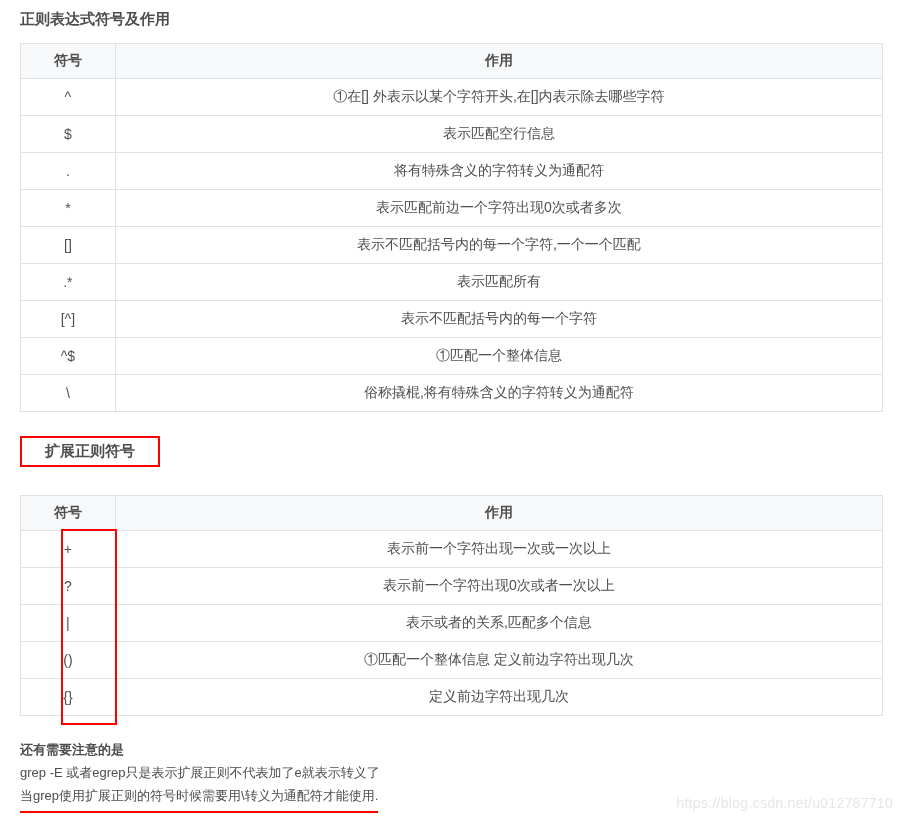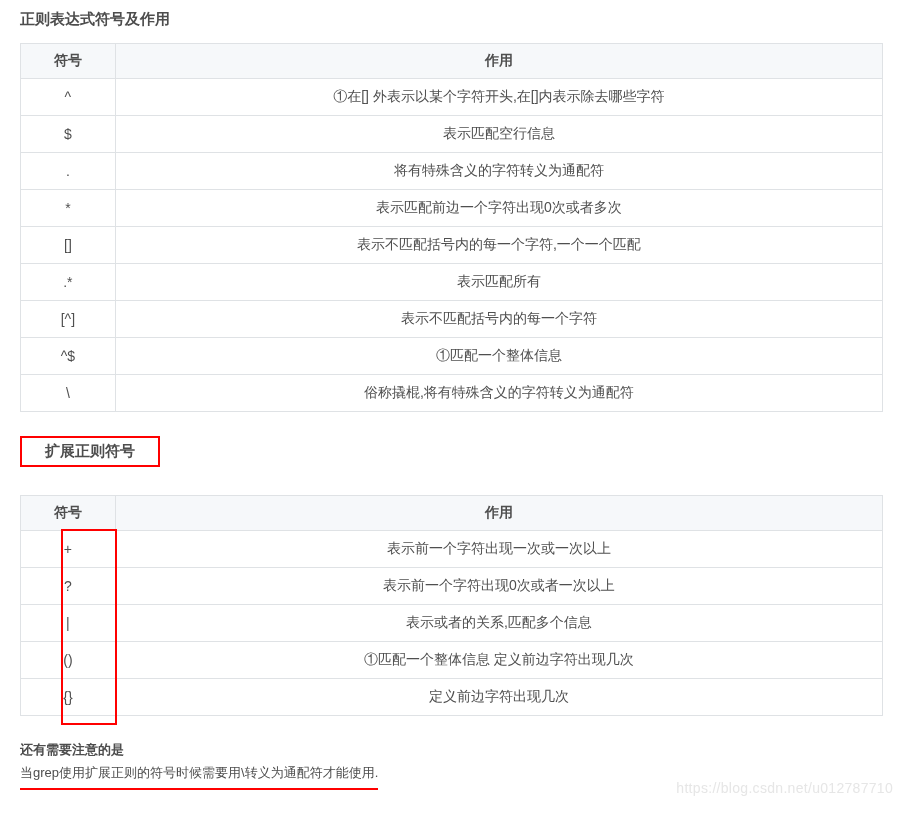--- a/index.html
+++ b/index.html
@@ -69,21 +69,21 @@
       margin-bottom: 2px;
     }
     .underline-red {
       border-bottom: 2px solid #ff0000;
       padding-bottom: 8px;
       display: inline;
     }
     .watermark {
       position: absolute;
       right: 10px;
-      bottom: 0;
+      bottom: 7px;
       color: #e6e6e6;
       font-size: 14px;
       letter-spacing: 0.3px;
       pointer-events: none;
     }
     .table2-wrap {
       position: relative;
     }
     .overlay-box {
       position: absolute;
@@ -182,19 +182,20 @@
         <td>{}</td>
         <td>定义前边字符出现几次</td>
       </tr>
     </tbody>
   </table>
   <div class="overlay-box ob-col"></div>
 </div>
 
 <div class="notes">
   <p class="notes-title">还有需要注意的是</p>
+  <p>grep -E 或者egrep只是表示扩展正则不代表加了e就表示转义了</p>
   <p><span class="underline-red">当grep使用扩展正则的符号时候需要用\转义为通配符才能使用.</span></p>
 </div>
 
 <div class="watermark">https://blog.csdn.net/u012787710</div>
 
 
 
 
 </body></html>

